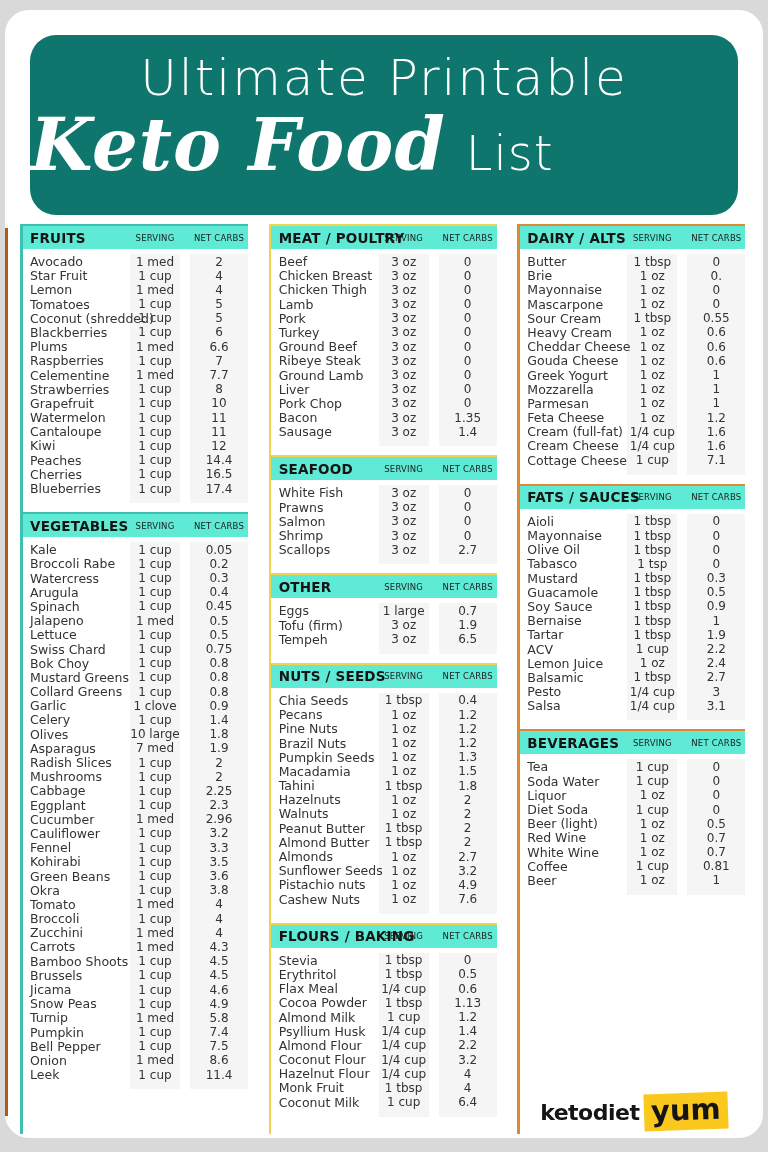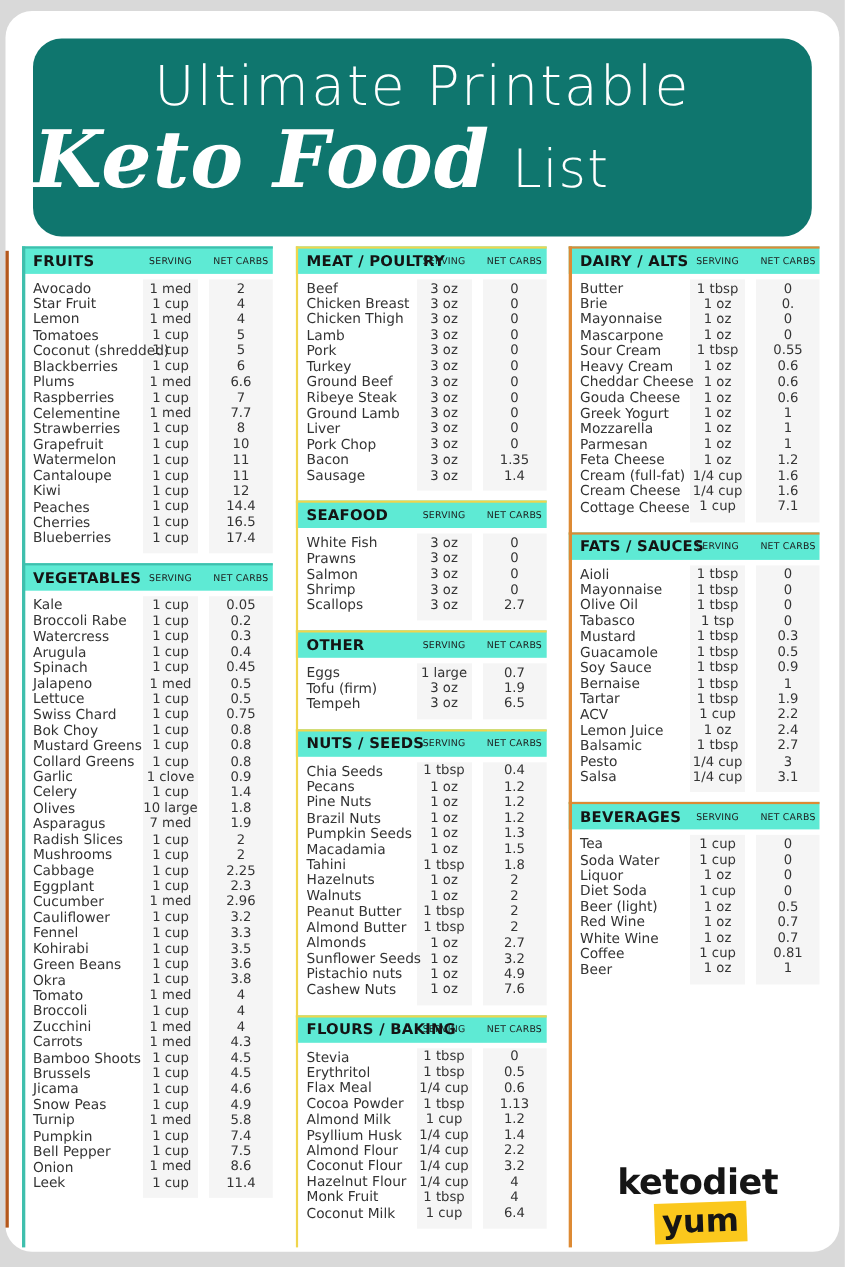--- a/index.html
+++ b/index.html
@@ -74,21 +74,21 @@
   }
   .c-name {
     font-size:12.5px; color:#333; padding-left:10px; white-space:nowrap;
   }
   .c-serv { font-size:12px; color:#333; text-align:center; white-space:nowrap; }
   .c-carb { font-size:12px; color:#333; text-align:center; white-space:nowrap; }
   .brand { margin-top:auto; text-align:center; padding-bottom:8px; }
   .brand-url { font-size:17px; color:#9b9b9b; letter-spacing:0.3px; }
   .brand-logo { margin-top:2px; }
   .logo-black {
-    font-size:32px; font-weight:bold; color:#151515; letter-spacing:-0.5px;text-align:center;
+    font-size:22px; font-weight:bold; color:#151515; letter-spacing:-0.5px;text-align:center;
   }
   .logo-yum {
     display:inline-block; font-size:29px; font-weight:bold; color:#151515;
     background:#fbc81d; padding:0 7px 3px 7px; margin-left:5px;
     transform:rotate(-2deg);
   }
 </style>
 </head>
 <body>
 

